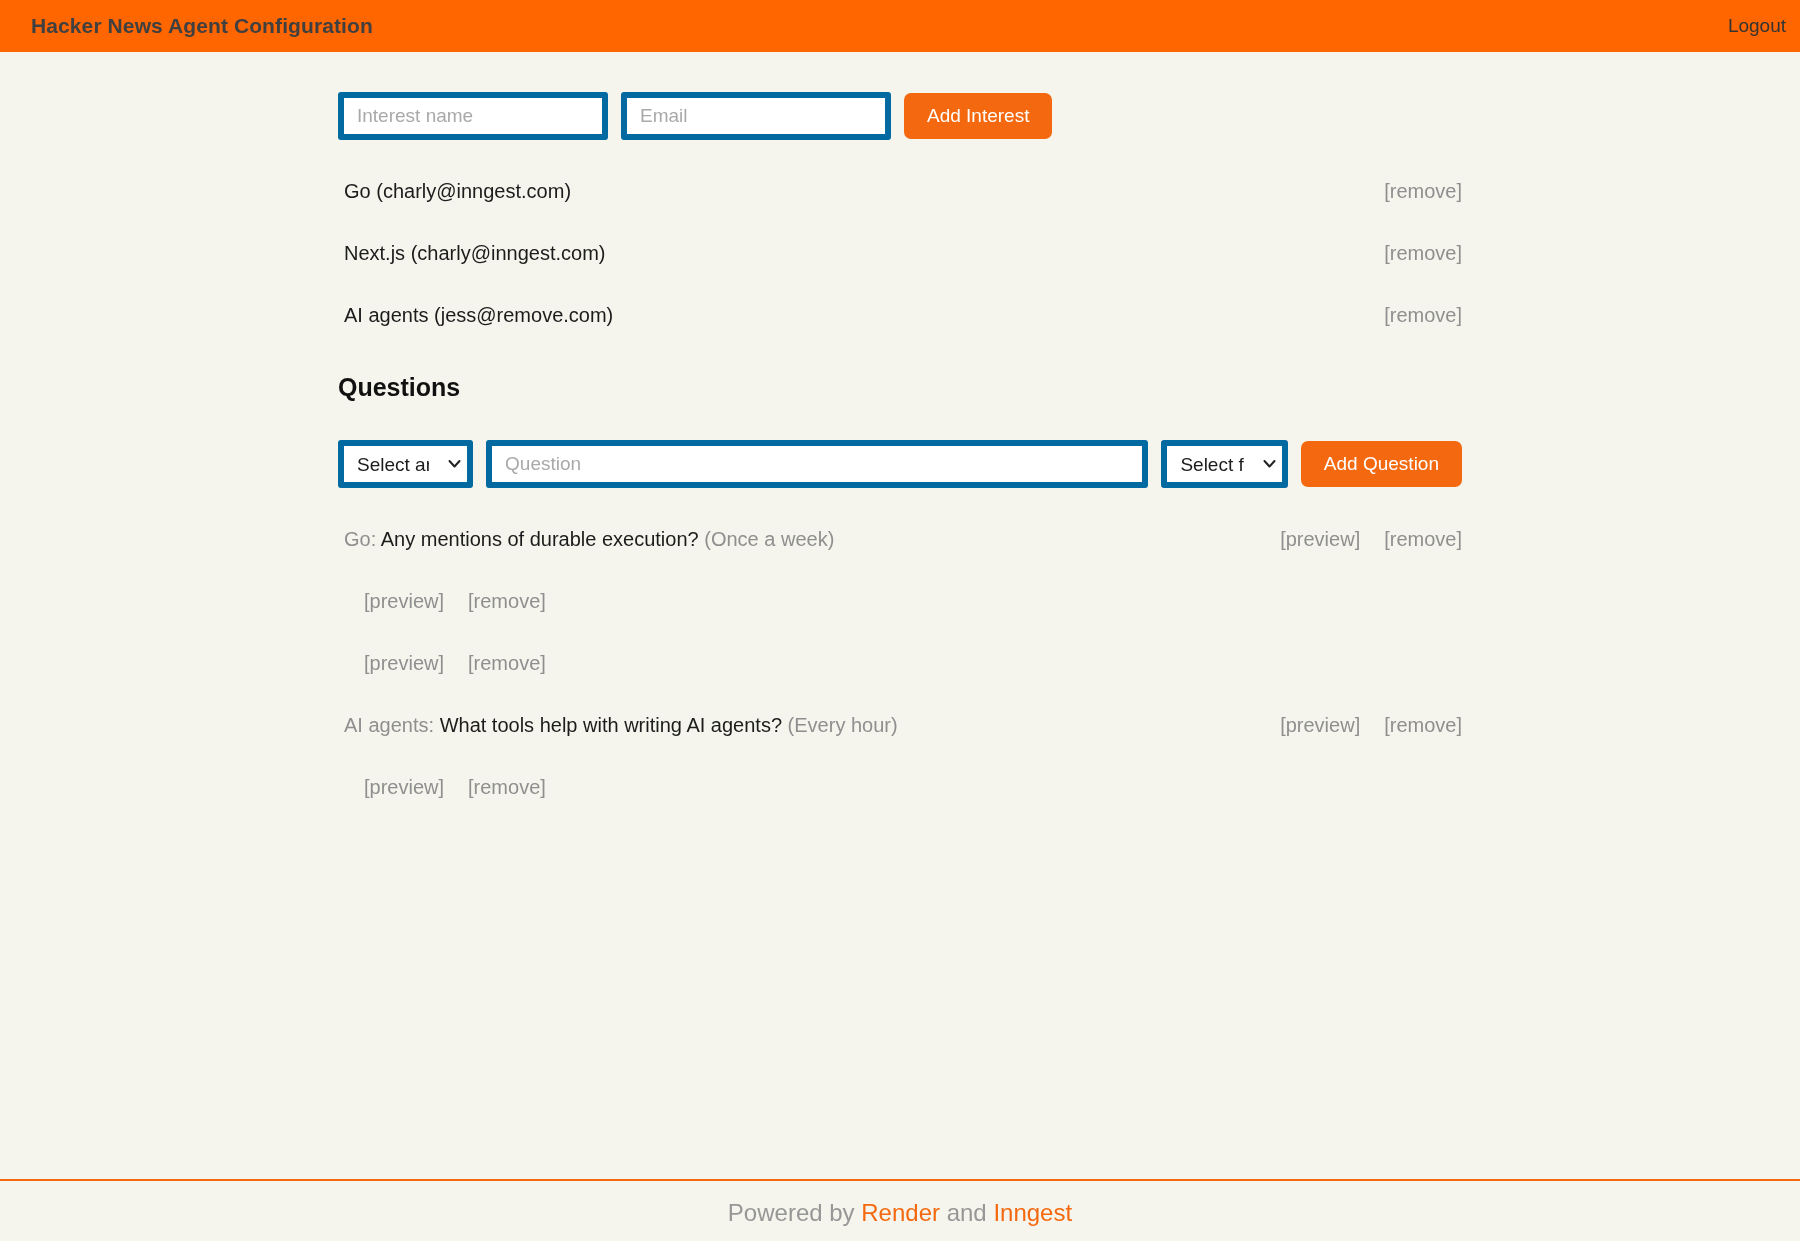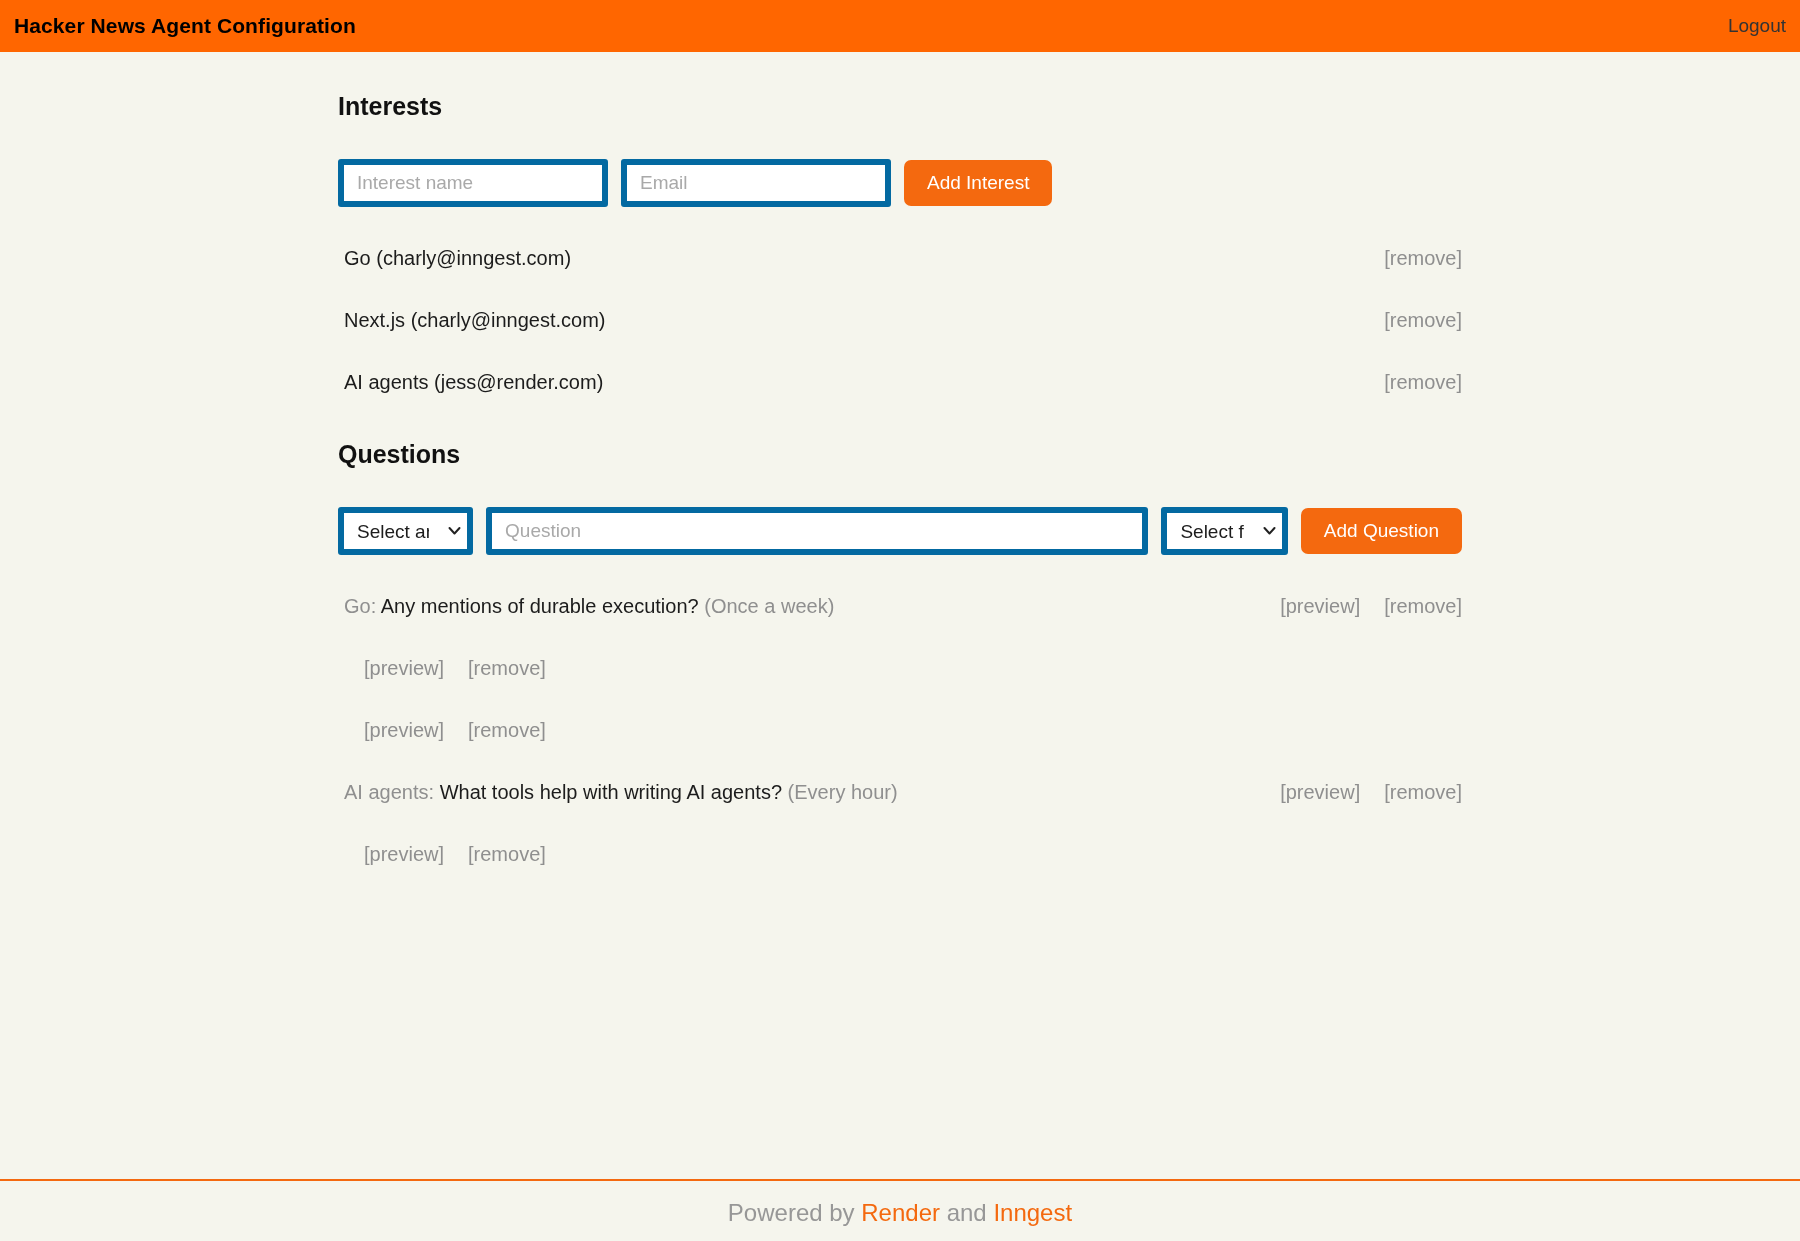--- a/index.html
+++ b/index.html
@@ -18,24 +18,24 @@
   .topbar {
     background: #ff6600;
     height: 52px;
     display: flex;
     align-items: center;
     justify-content: space-between;
     padding: 0 14px;
     flex: 0 0 auto;
   }
   .app-title {
-    margin: 0;
+    margin: 17px;
     font-size: 21px;
     font-weight: bold;
-    color: #000000;
+    color: #404040;
     letter-spacing: 0.1px;
   }
   .logout-link {
     color: #333;
     font-size: 19px;
     text-decoration: none;
     cursor: pointer;
   }
 
   
@@ -159,39 +159,38 @@
 <body>
 
 <header class="topbar">
   <h1 class="app-title">Hacker News Agent Configuration</h1>
   <a class="logout-link">Logout</a>
 </header>
 
 <main class="container">
 
   <section class="interests-section">
-    <h2 class="section-heading">Interests</h2>
 
     <div class="form-row">
       <input type="text" class="text-input w270" placeholder="Interest name" style="">
       <input type="text" class="text-input w270" placeholder="Email" style="">
       <button class="btn">Add Interest</button>
     </div>
 
     <ul class="item-list">
       <li class="item-row">
         <span class="item-label">Go (charly@inngest.com)</span>
         <a class="muted-link">[remove]</a>
       </li>
       <li class="item-row">
         <span class="item-label">Next.js (charly@inngest.com)</span>
         <a class="muted-link">[remove]</a>
       </li>
       <li class="item-row">
-        <span class="item-label">AI agents (jess@render.com)</span>
+        <span class="item-label">AI agents (jess@remove.com)</span>
         <a class="muted-link">[remove]</a>
       </li>
     </ul>
   </section>
 
   <section class="questions-section">
     <h2 class="section-heading">Questions</h2>
 
     <div class="form-row">
       <span class="select-wrap w235">

